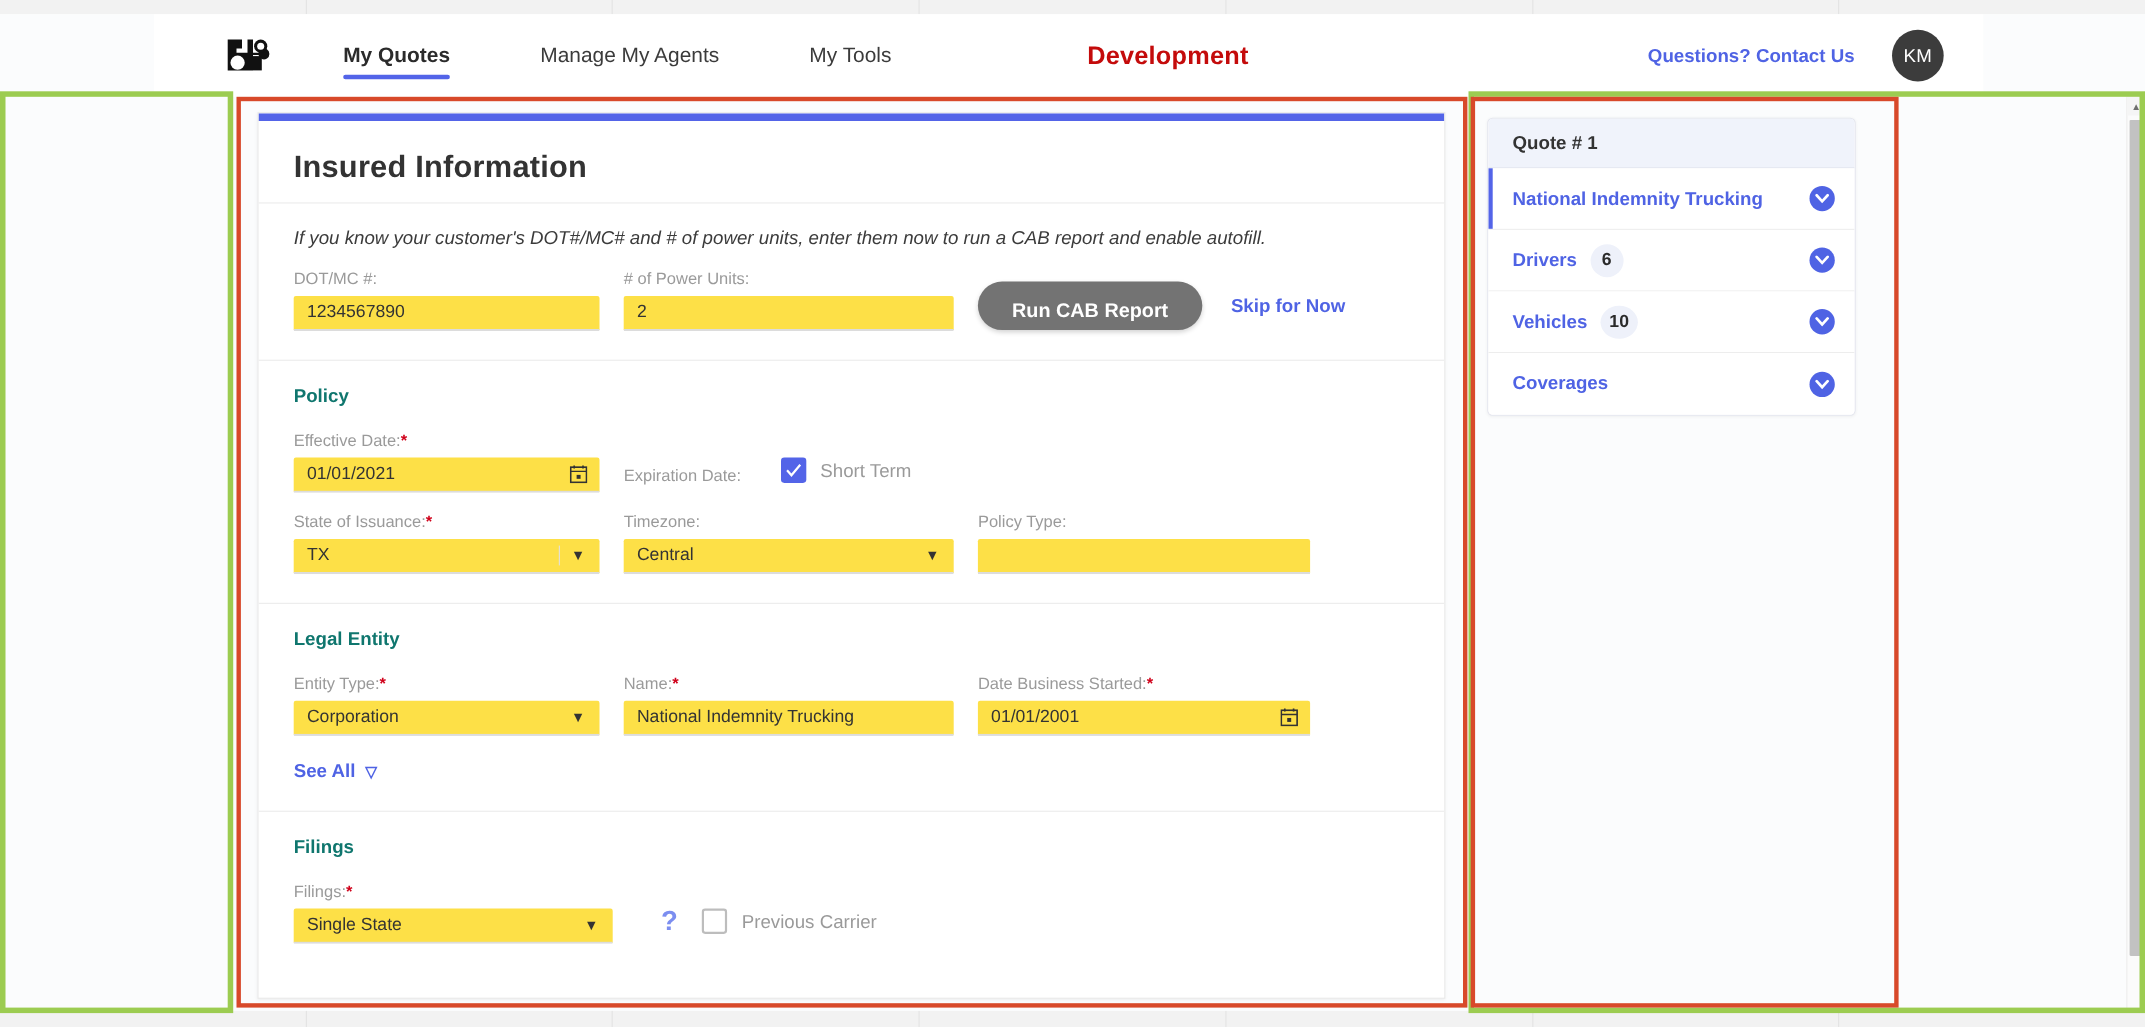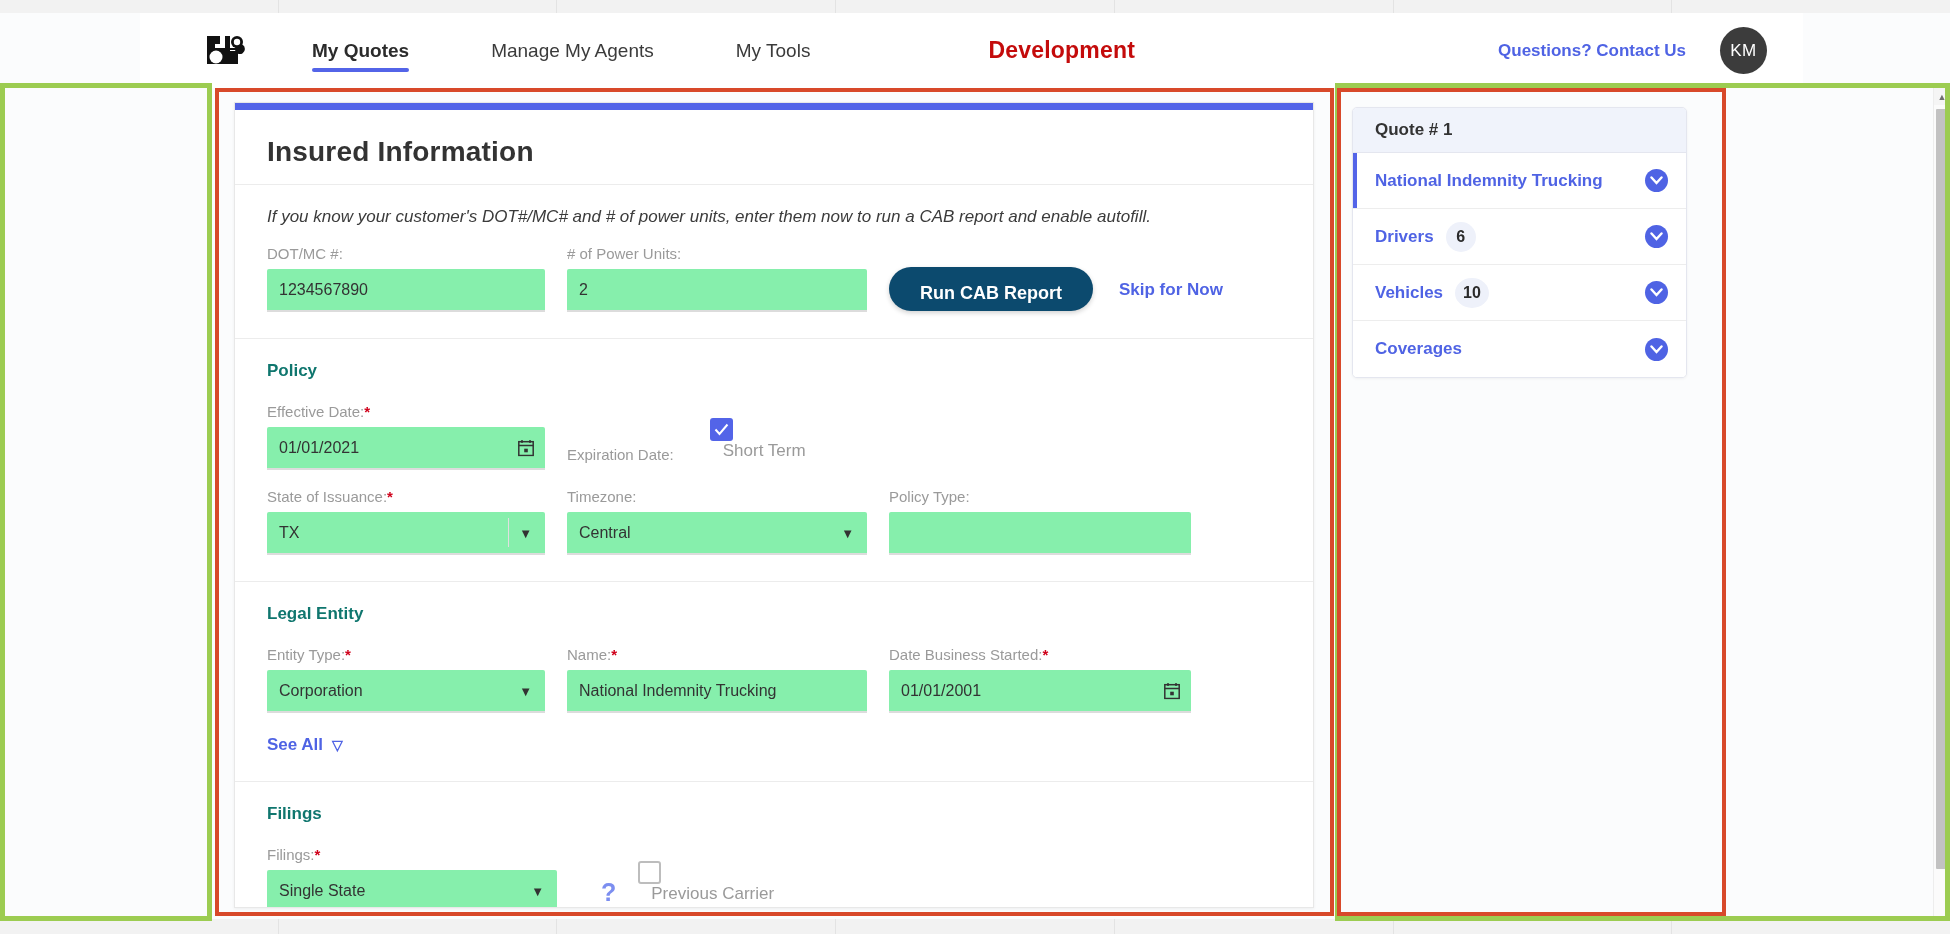--- a/index.html
+++ b/index.html
@@ -110,24 +110,24 @@
   .field-row { display: flex; align-items: flex-end; }
   .field { margin-right: 22px; }
   .field-label {
     font-size: 15px; color: #9a9a9a; margin-bottom: 7px; display: block;
     white-space: nowrap;
   }
   .req { color: #d0021b; font-weight: bold; }
 
   .input-box {
     position: relative;
-    background: #86efac;
+    background: #fde047;
     border: none;
     border-bottom: 2px solid #dcdcdc;
-    height: 43px;
+    height: 32px;
     display: flex; align-items: center;
     padding: 0 12px;
     font-size: 16px; color: #333333;
     border-radius: 2px 2px 0 0;
   }
   .w-1 { width: 278px; }
   .w-4 { width: 300px; }
   .w-5 { width: 302px; }
   .w-6 { width: 290px; }
 
@@ -138,34 +138,34 @@
   .sel-caret {
     position: absolute; right: 13px; top: 50%; transform: translateY(-50%);
     font-size: 13px; color: #333;
   }
   .sel-divider {
     position: absolute; right: 36px; top: 6px; bottom: 6px;
     width: 1px; background: #e0e0e0;
   }
 
   .btn-primary {
-    background: #0c4a6e; color: #ffffff;
+    background: #737373; color: #ffffff;
     font-size: 18px; font-weight: bold;
     border: none; border-radius: 30px;
     height: 44px; padding: 16px 31px;
     cursor: pointer;
     box-shadow: 0 2px 5px rgba(0,0,0,.18);
     white-space: nowrap;
   }
   .link-btn {
     color: #4f63e4; font-weight: bold; font-size: 17px;
     margin-left: 26px; cursor: pointer; white-space: nowrap;
   }
 
-  .checkbox-wrap { display: flex; align-items: flex-start; margin-left: 14px; margin-bottom: 9px; flex-direction: column; }
+  .checkbox-wrap { display: flex; align-items: flex-end; margin-left: 14px; margin-bottom: 9px; }
   .cb {
     width: 23px; height: 23px; border-radius: 3px;
     display: inline-flex; align-items: center; justify-content: center;
     cursor: pointer; flex: none;
   }
   .cb.checked { background: #5364e8; }
   .cb.unchecked { background: #ffffff; border: 2px solid #bdbdbd; }
   .cb-label { font-size: 17px; color: #9a9a9a; margin-left: 13px; white-space: nowrap; }
 
   .see-all {

